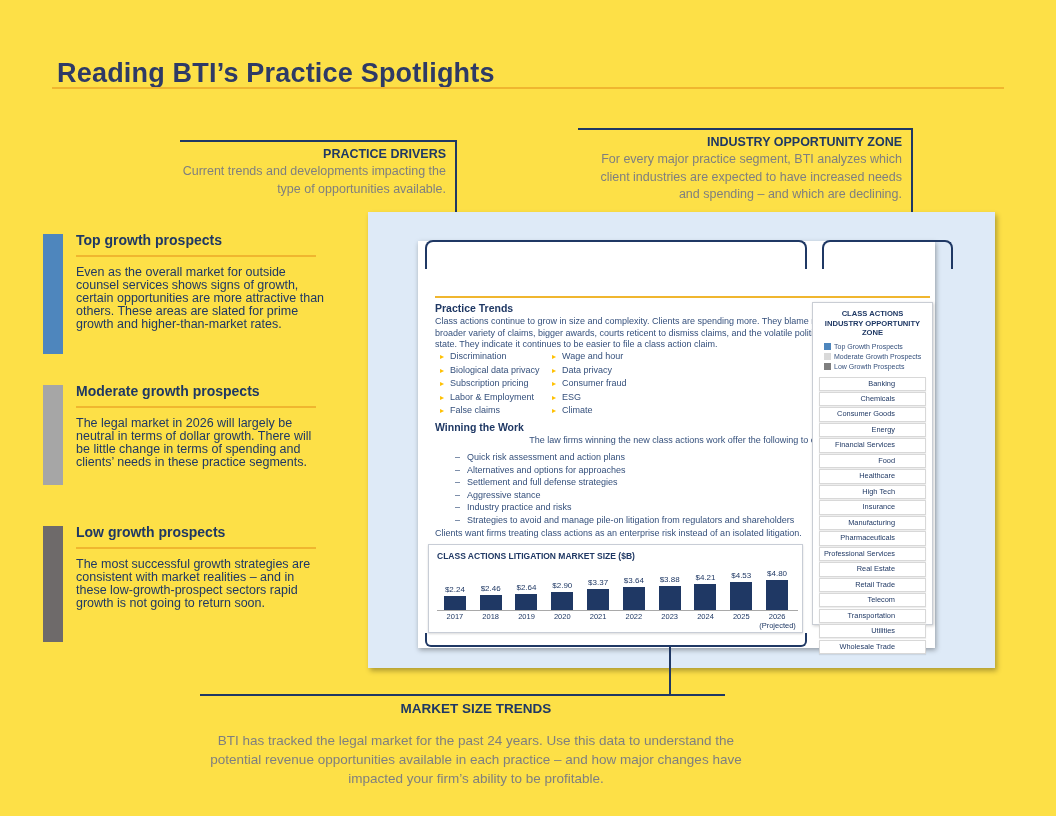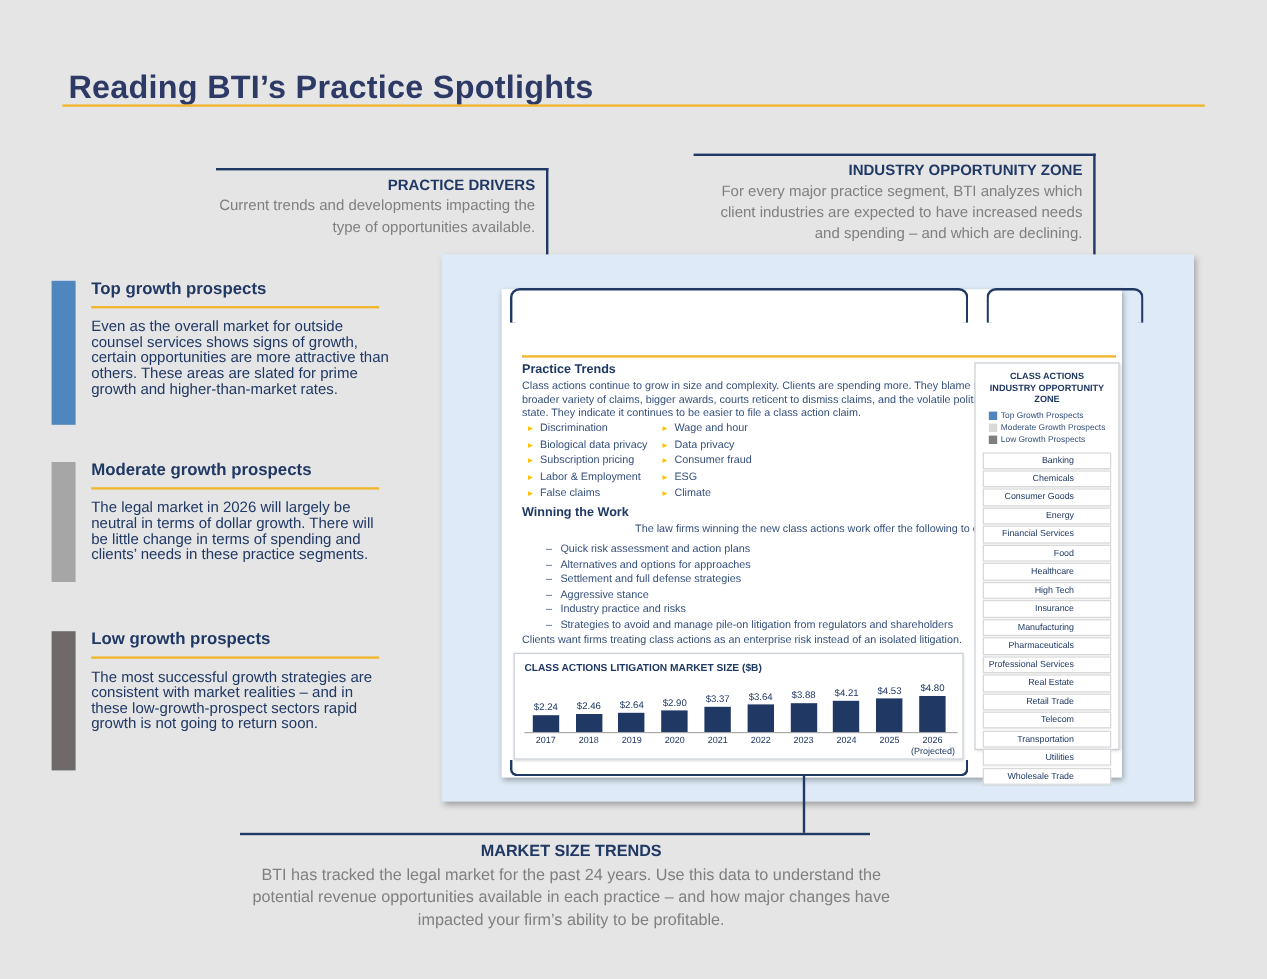--- a/index.html
+++ b/index.html
@@ -1,16 +1,16 @@
 <!DOCTYPE html>
 <html style="--navy: #1F3864; --title_navy: #2E3A66; --body_blue: #35507C; --gray_text: #7F7F7F; --gold: #F0B62F; --bullet_gold: #FFC000; --blue: #4E86BD; --moderate_bar: #A6A6A6; --low_bar: #6E6A6A; --light_gray: #D9D9D9; --dark_gray: #7F7F7F; --panel_blue: #DEEAF7;"><head>
 <meta charset="utf-8">
 <style>
   html,body{margin:0;padding:0;background:#fff;}
-  #canvas{position:relative;width:1056px;height:816px;background:#e5e5e5;overflow:hidden;
+  #canvas{position:relative;width:1056px;height:816px;background:#fde047;overflow:hidden;
           font-family:"Liberation Sans", sans-serif;}
 
   
   .page-title{position:absolute;left:57px;top:40px;font-size:27px;font-weight:600;
               color:var(--title_navy);letter-spacing:.2px;}
   .title-rule{position:absolute;left:52px;top:87px;width:952px;height:2px;background:var(--gold);}
 
   
   .callout-pd{position:absolute;left:180px;top:140px;width:277px;height:100px;box-sizing:border-box;
               border-top:2px solid var(--navy);border-right:2px solid var(--navy);
@@ -93,21 +93,21 @@
            padding-right:4px;white-space:nowrap;}
   .iz-cell{width:26px;}
   [data-level="top"]{background:var(--blue);}
   [data-level="moderate"]{background:var(--light_gray);}
   [data-level="low"]{background:var(--dark_gray);}
 
   
   .mst-line{position:absolute;left:200px;top:694px;width:525px;height:2px;background:var(--navy);}
   .callout-mst{position:absolute;left:210px;top:701px;width:532px;text-align:center;}
   .callout-mst .callout-title{font-size:13.5px;}
-  .mst-body{font-size:13.5px;color:var(--gray_text);line-height:19px;margin-top:3px;}
+  .mst-body{font-size:13.5px;color:var(--gray_text);line-height:19px;margin-top:15px;}
 </style>
 </head>
 <body>
 
 <div id="canvas">
 
   <h1 class="page-title">Reading BTI’s Practice Spotlights</h1>
   <div class="title-rule"></div>
 
   <div class="callout-pd">

